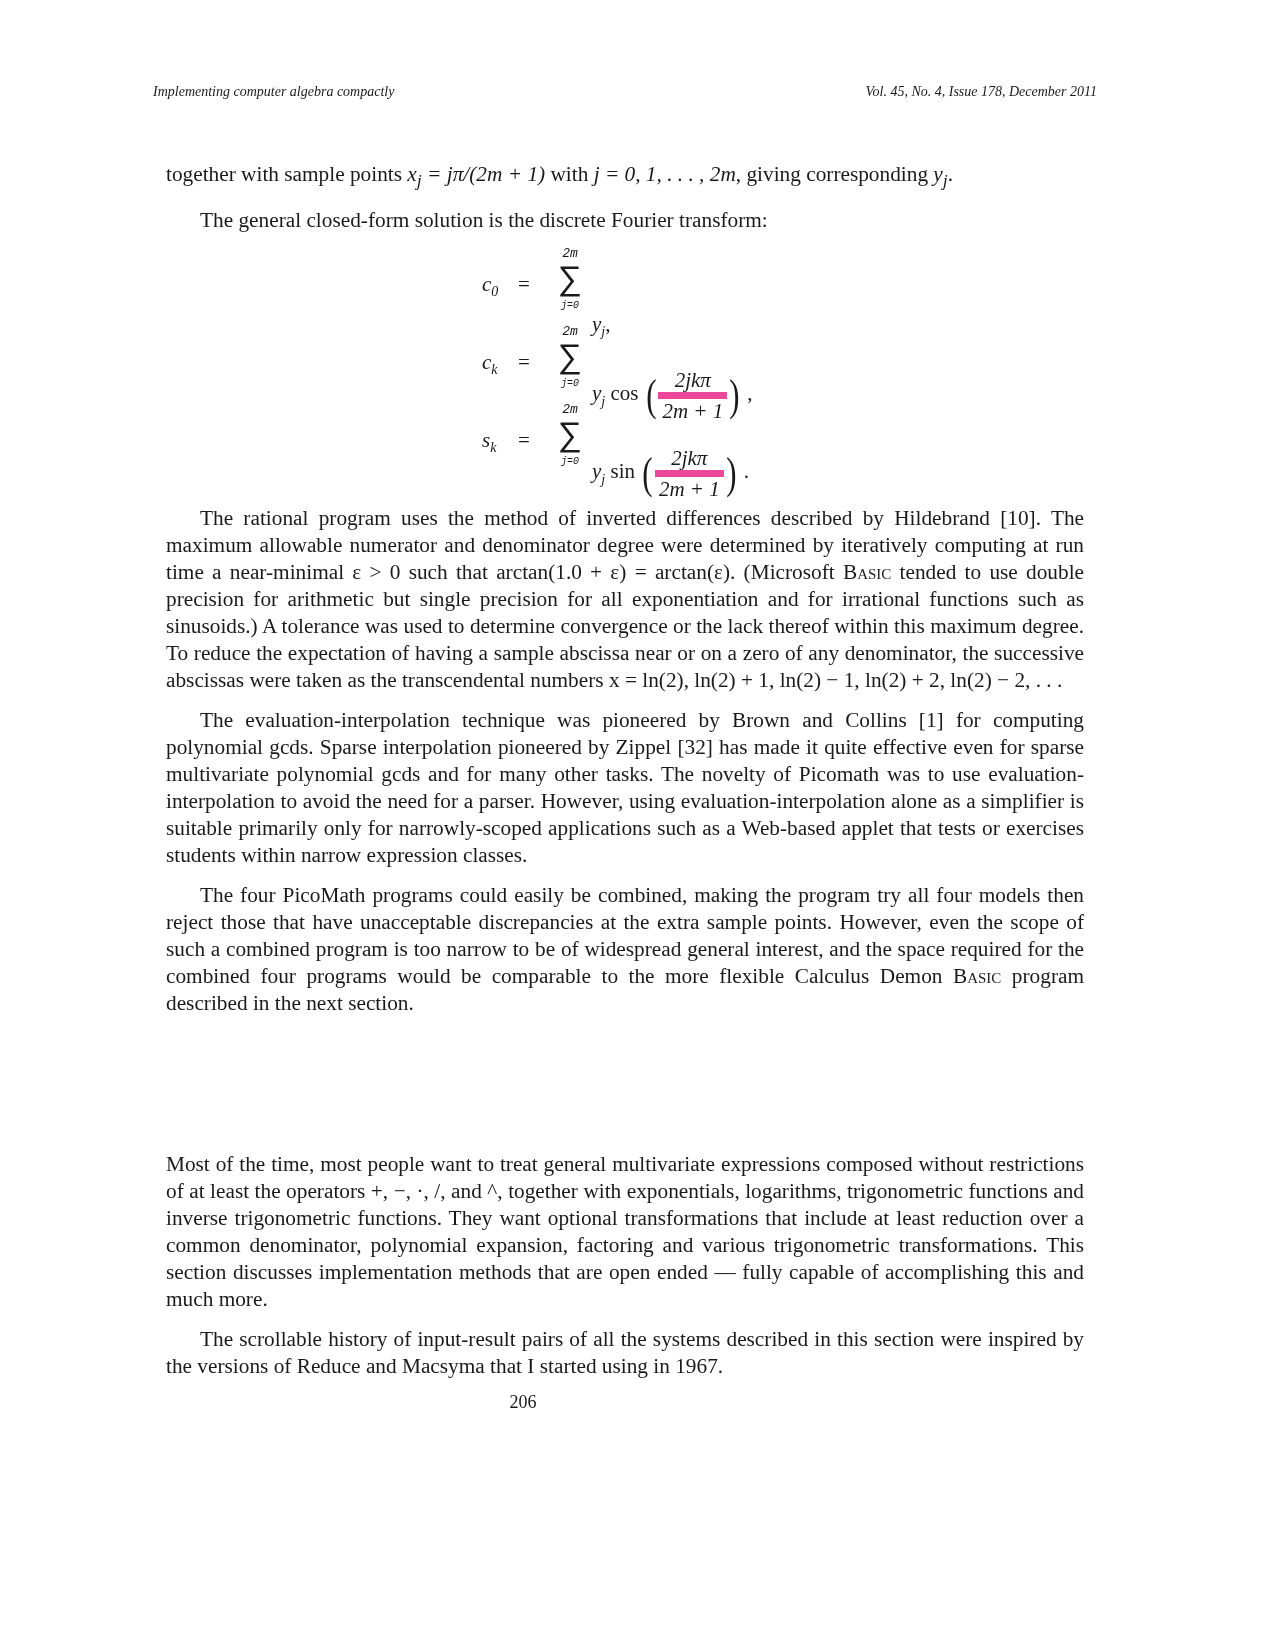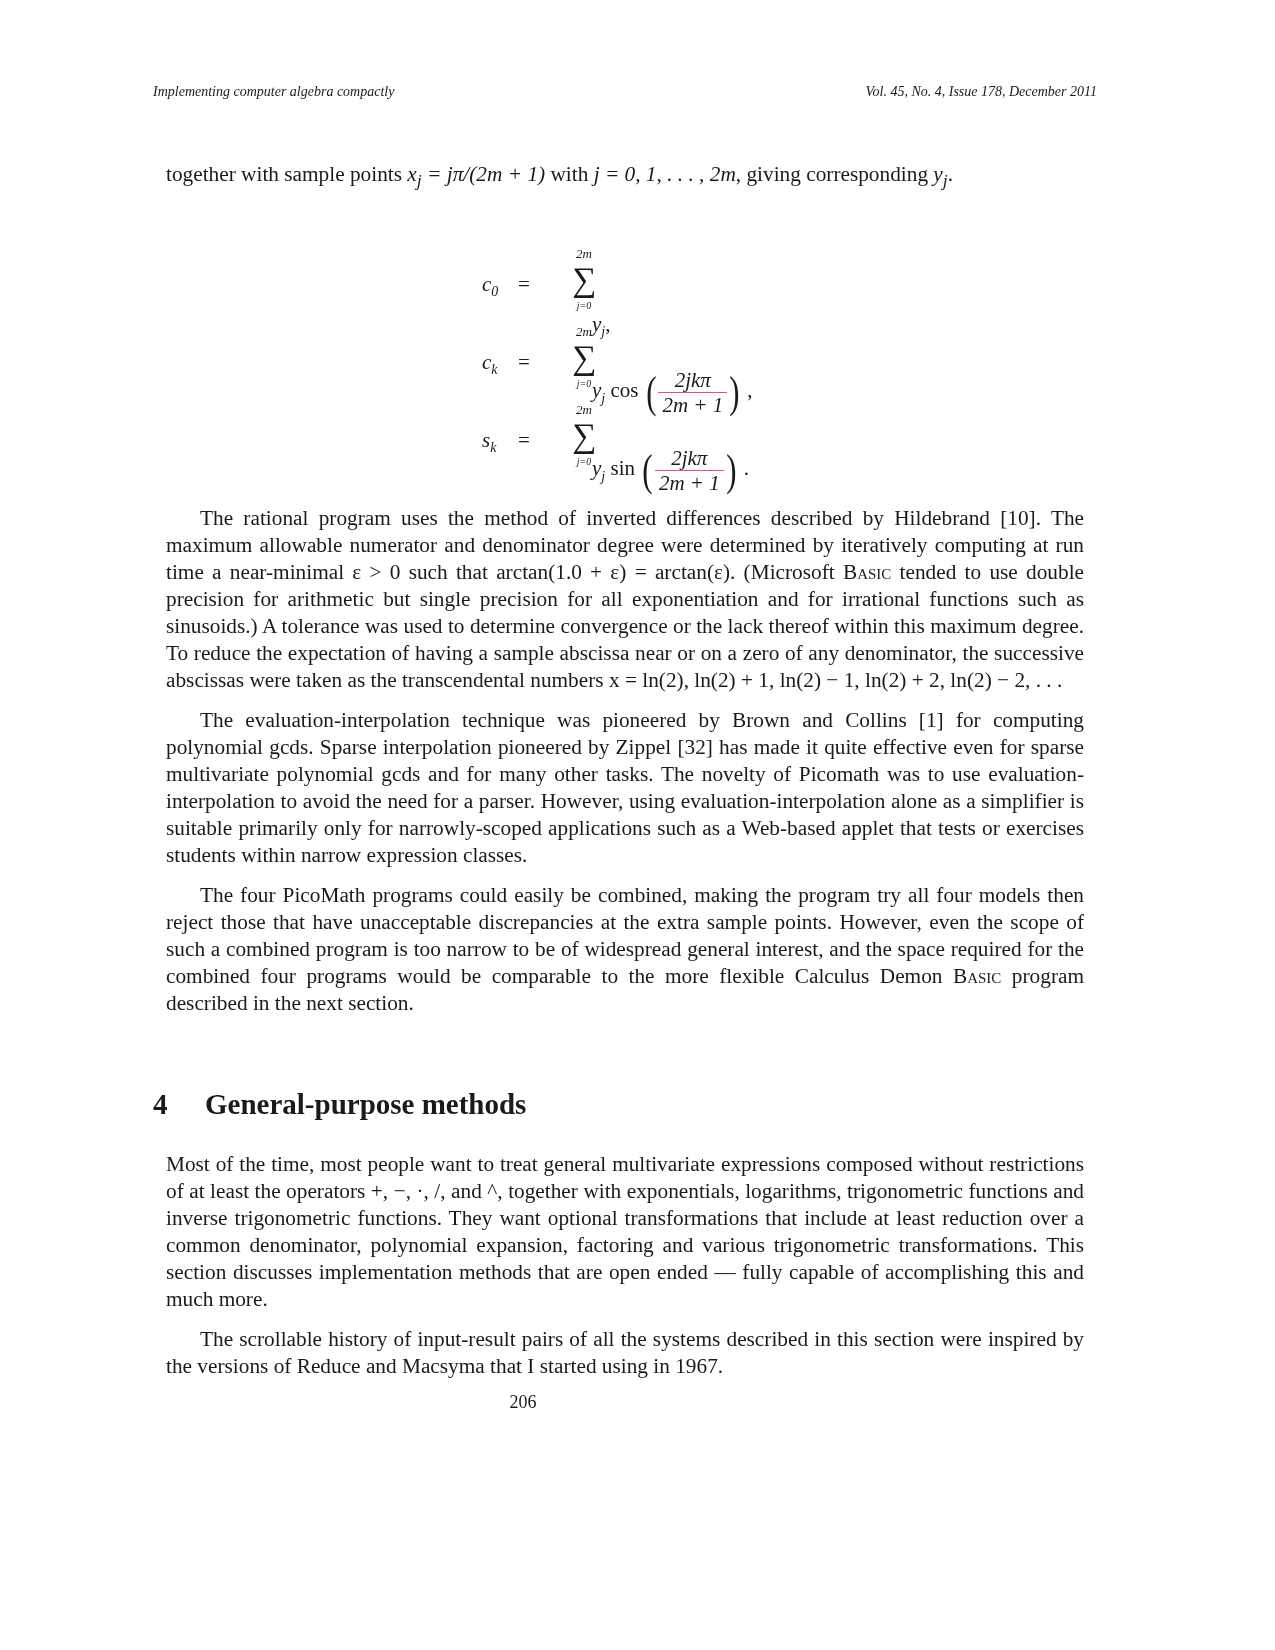--- a/index.html
+++ b/index.html
@@ -13,46 +13,47 @@
   .text { position: absolute; left: 153px; width: 944px; font-size: 21.3px; line-height: 27px; text-align: justify; }
   .text p { margin: 13px; }
   .text p.indent { text-indent: 34px; }
   i.m { font-style: italic; }
   .sc { font-variant: small-caps; }
   .eqblock { position: absolute; left: 470px; top: 240px; width: 360px; height: 240px; font-size: 21px; }
   .eqrow { position: absolute; left: 0; width: 360px; height: 80px; }
   .eqrow .lhs { position: absolute; left: 12px; top: 26px; font-style: italic; }
   .eqrow .lhs sub { font-size: 14px; }
   .eqrow .eq { position: absolute; left: 48px; top: 26px; }
-  .eqrow .sum { position: absolute; left: 96px; top: 0; width: 36px; text-align: center; }
+  .eqrow .sum { position: absolute; left: 82px; top: 0; width: 36px; text-align: center; font-family: Liberation Mono, monospace; }
   .sum .up { font-size: 13px; font-style: italic; display:block; height: 16px; line-height: 16px; }
   .sum .sig { font-size: 34px; display:block; height: 36px; line-height: 36px; }
   .sum .down { font-size: 10px; font-style: italic; display:block; height: 16px; line-height: 16px; }
   .eqrow .body { position: absolute; left: 122px; top: 26px; white-space: nowrap; margin-top: 40px; }
   .eqrow .body sub { font-size: 14px; }
   .paren { font-size: 44px; line-height: 40px; vertical-align: middle; display: inline-block; transform: scaleX(0.7); }
   .frac { display: inline-block; vertical-align: middle; text-align: center; }
-  .frac .num { display: block; border-bottom: 1px solid #ec4899; padding: 0 4px; font-style: italic; line-height: 24px; }
+  .frac .num { display: block; border-bottom: 7px solid #ec4899; padding: 0 4px; font-style: italic; line-height: 24px; }
   .frac .den { display: block; padding: 0 4px; line-height: 24px; }
   .heading { position: absolute; left: 153px; top: 1088px; font-size: 29px; font-weight: bold; }
   .heading .num { display: inline-block; width: 52px; }
   .pagenum { position: absolute; left: 0; width: 1046px; top: 1392px; text-align: center; font-size: 18px; }
 </style>
 </head>
 <body>
 
 <div class="page">
 
   <div class="header">
     <span class="left">Implementing computer algebra compactly</span>
     <span class="right">Vol. 45, No. 4, Issue 178, December 2011</span>
   </div>
 
   <div class="text" style="top:148px;">
     <p><span>together with sample points </span><i class="m"><span>x</span><sub>j</sub></i><i class="m"> = jπ/(2m + 1)</i><span> with </span><i class="m">j = 0, 1, . . . , 2m</i><span>, giving corresponding </span><i class="m"><span>y</span><sub>j</sub></i><span>.</span></p>
+    <p class="indent">The general closed-form solution is the discrete Fourier transform:</p>
   </div>
 
   <div class="eqblock">
     <div class="eqrow" style="top:6px;">
       <span class="lhs"><span>c</span><sub>0</sub></span>
       <span class="eq">=</span>
       <span class="sum">
         <span class="up">2m</span>
         <span class="sig">∑</span>
         <span class="down">j=0</span>
@@ -82,23 +83,20 @@
       <span class="body" style="top:4px;"><i>y</i><sub><i>j</i></sub> <span>sin</span> <span class="paren">(</span><span class="frac"><span class="num">2jkπ</span><span class="den"><i>2m + 1</i></span></span><span class="paren">)</span> <span>.</span></span>
     </div>
   </div>
 
   <div class="text" style="top:492px;">
     <p class="indent"><span>The rational program uses the method of inverted differences described by Hildebrand [10]. The maximum allowable numerator and denominator degree were determined by iteratively computing at run time a near-minimal ε &gt; 0 such that arctan(1.0 + ε) = arctan(ε). (Microsoft </span><span class="sc">Basic</span><span> tended to use double precision for arithmetic but single precision for all exponentiation and for irrational functions such as sinusoids.)  A tolerance was used to determine convergence or the lack thereof within this maximum degree.  To reduce the expectation of having a sample abscissa near or on a zero of any denominator, the successive abscissas were taken as the transcendental numbers x = ln(2), ln(2) + 1, ln(2) − 1, ln(2) + 2, ln(2) − 2, . . .</span></p>
     <p class="indent">The evaluation-interpolation technique was pioneered by Brown and Collins [1] for computing polynomial gcds. Sparse interpolation pioneered by Zippel [32] has made it quite effective even for sparse multivariate polynomial gcds and for many other tasks.  The novelty of Picomath was to use evaluation-interpolation to avoid the need for a parser. However, using evaluation-interpolation alone as a simplifier is suitable primarily only for narrowly-scoped applications such as a Web-based applet that tests or exercises students within narrow expression classes.</p>
     <p class="indent"><span>The four PicoMath programs could easily be combined, making the program try all four models then reject those that have unacceptable discrepancies at the extra sample points. However, even the scope of such a combined program is too narrow to be of widespread general interest, and the space required for the combined four programs would be comparable to the more flexible Calculus Demon </span><span class="sc">Basic</span><span> program described in the next section.</span></p>
   </div>
 
-  <div class="heading">
-    <span class="num">4</span><span>General-purpose methods</span>
-  </div>
 
   <div class="text" style="top:1138px;">
     <p>Most of the time, most people want to treat general multivariate expressions composed without restrictions of at least the operators +, −, ·, /, and ^, together with exponentials, logarithms, trigonometric functions and inverse trigonometric functions.  They want optional transformations that include at least reduction over a common denominator, polynomial expansion, factoring and various trigonometric transformations.  This section discusses implementation methods that are open ended — fully capable of accomplishing this and much more.</p>
     <p class="indent">The scrollable history of input-result pairs of all the systems described in this section were inspired by the versions of Reduce and Macsyma that I started using in 1967.</p>
   </div>
 
   <div class="pagenum">206</div>
 </div>
 
 </body></html>

